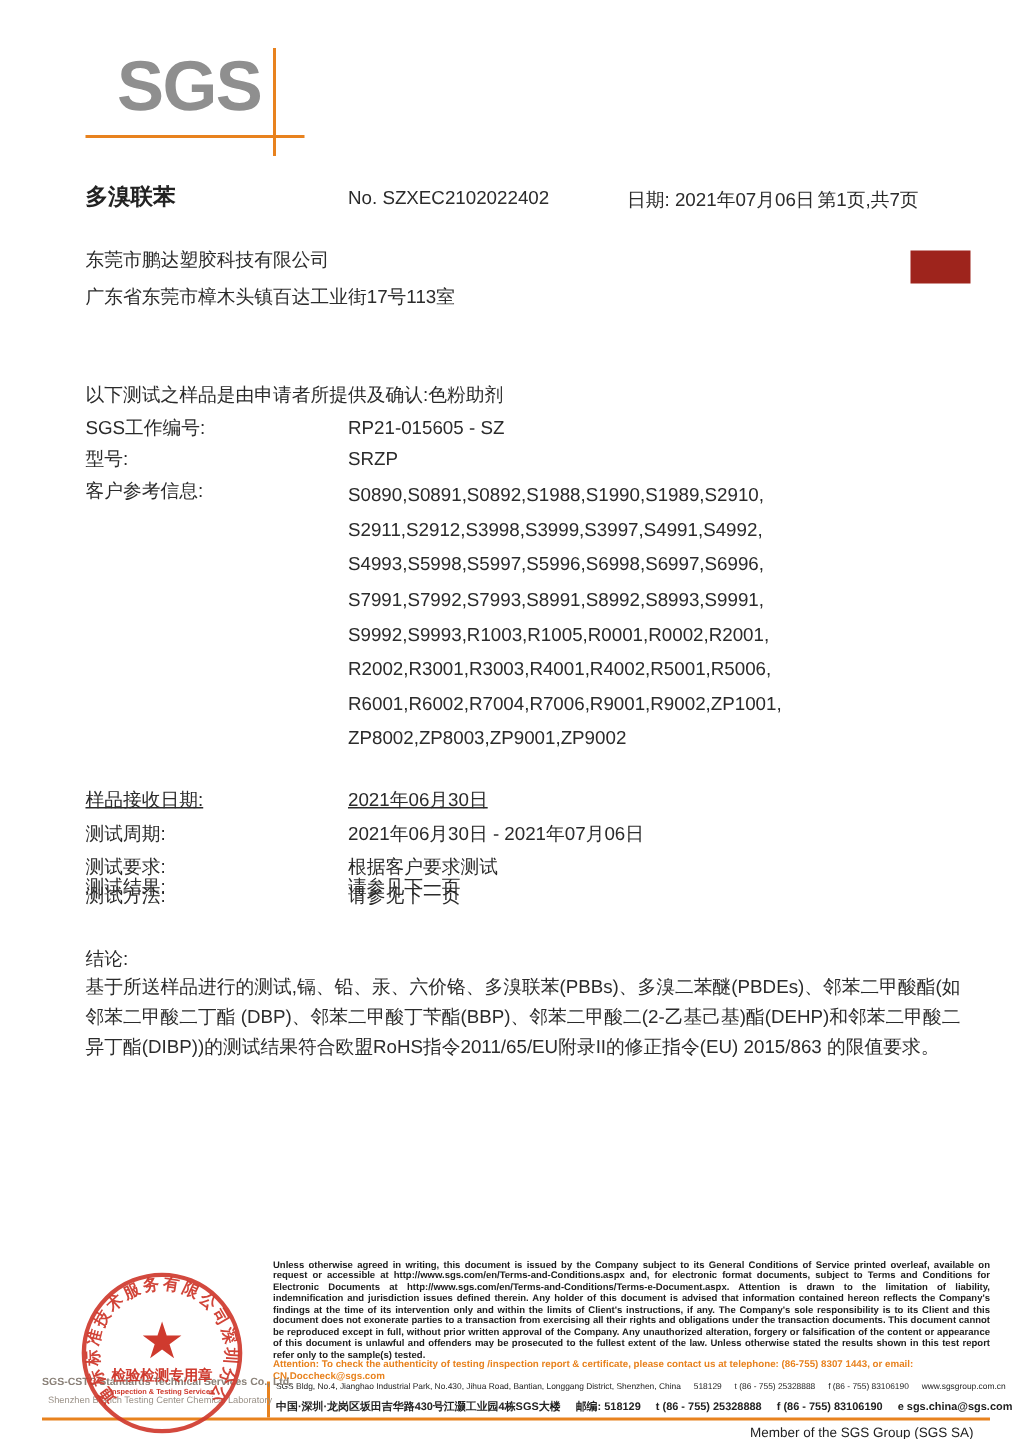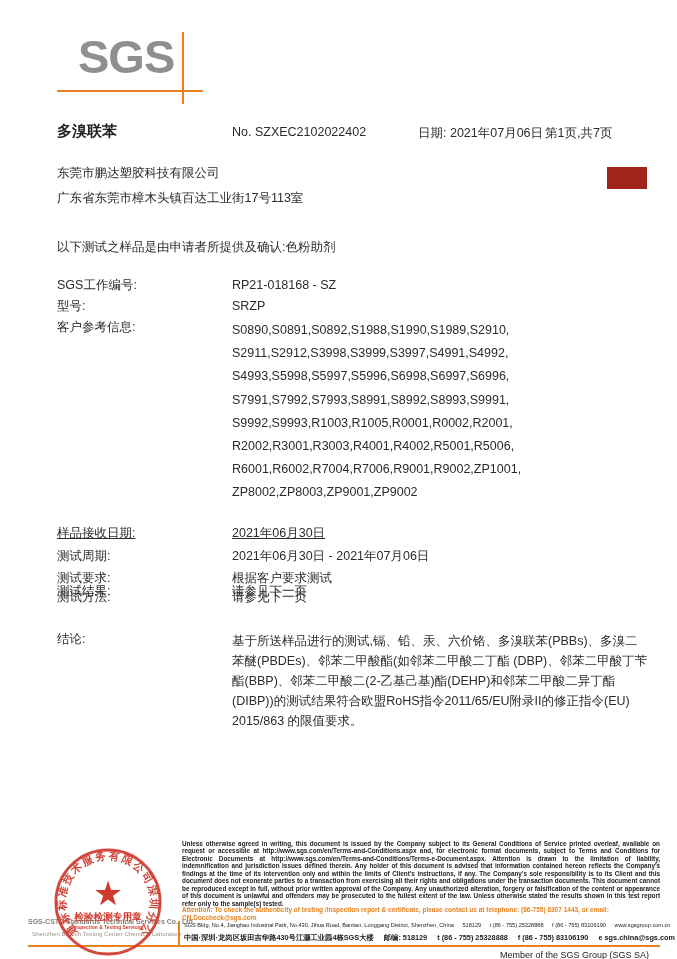--- a/index.html
+++ b/index.html
@@ -69,27 +69,27 @@
 
   <div class="abs doc-title">多溴联苯</div>
   <div class="abs hdr-no">No. SZXEC2102022402</div>
   <div class="abs hdr-date">日期: 2021年07月06日</div>
   <div class="abs hdr-page">第1页,共7页</div>
 
   <div class="abs app-name">东莞市鹏达塑胶科技有限公司</div>
   <div class="abs app-addr">广东省东莞市樟木头镇百达工业街17号113室</div>
   <div class="abs red-box"></div>
 
-  <div class="row" style="top:236px;align-items:flex-end;">
+  <div class="row" style="top:252px;align-items:flex-end;">
     <span>以下测试之样品是由申请者所提供及确认:色粉助剂</span>
   </div>
 
   <div class="row" style="top:274px;">
     <span class="lbl">SGS工作编号:</span>
-    <span class="val">RP21-018168 - SZ</span>
+    <span class="val">RP21-015605 - SZ</span>
   </div>
 
   <div class="row" style="top:295px;">
     <span class="lbl">型号:</span>
     <span class="val">SRZP</span>
   </div>
 
   <div class="row" style="top:316px;">
     <span class="lbl">客户参考信息:</span>
     <span class="val codes">
@@ -122,21 +122,21 @@
   <div class="row" style="top:586px;">
     <span class="lbl">测试方法:</span>
     <span class="val">请参见下一页</span>
   </div>
 
   <div class="row" style="top:580px;">
     <span class="lbl">测试结果:</span>
     <span class="val">请参见下一页</span>
   </div>
 
-  <div class="row" style="top:628px;">
+  <div class="row" style="top:628px;flex-direction:column;">
     <span class="lbl">结论:</span>
     <span class="val conclusion-val">基于所送样品进行的测试,镉、铅、汞、六价铬、多溴联苯(PBBs)、多溴二苯醚(PBDEs)、邻苯二甲酸酯(如邻苯二甲酸二丁酯 (DBP)、邻苯二甲酸丁苄酯(BBP)、邻苯二甲酸二(2-乙基己基)酯(DEHP)和邻苯二甲酸二异丁酯(DIBP))的测试结果符合欧盟RoHS指令2011/65/EU附录II的修正指令(EU) 2015/863 的限值要求。</span>
   </div>
 
   <div class="abs legal">Unless otherwise agreed in writing, this document is issued by the Company subject to its General Conditions of Service printed overleaf, available on request or accessible at http://www.sgs.com/en/Terms-and-Conditions.aspx and, for electronic format documents, subject to Terms and Conditions for Electronic Documents at http://www.sgs.com/en/Terms-and-Conditions/Terms-e-Document.aspx. Attention is drawn to the limitation of liability, indemnification and jurisdiction issues defined therein. Any holder of this document is advised that information contained hereon reflects the Company's findings at the time of its intervention only and within the limits of Client's instructions, if any. The Company's sole responsibility is to its Client and this document does not exonerate parties to a transaction from exercising all their rights and obligations under the transaction documents. This document cannot be reproduced except in full, without prior written approval of the Company. Any unauthorized alteration, forgery or falsification of the content or appearance of this document is unlawful and offenders may be prosecuted to the fullest extent of the law. Unless otherwise stated the results shown in this test report refer only to the sample(s) tested.</div>
   <div class="abs attention">Attention: To check the authenticity of testing /inspection report &amp; certificate, please contact us at telephone: (86-755) 8307 1443, or email: CN.Doccheck@sgs.com</div>
 
   <div class="abs addr-vline"></div>
   <div class="abs addr-en">
     <span>SGS Bldg, No.4, Jianghao Industrial Park, No.430, Jihua Road, Bantian, Longgang District, Shenzhen, China</span>

